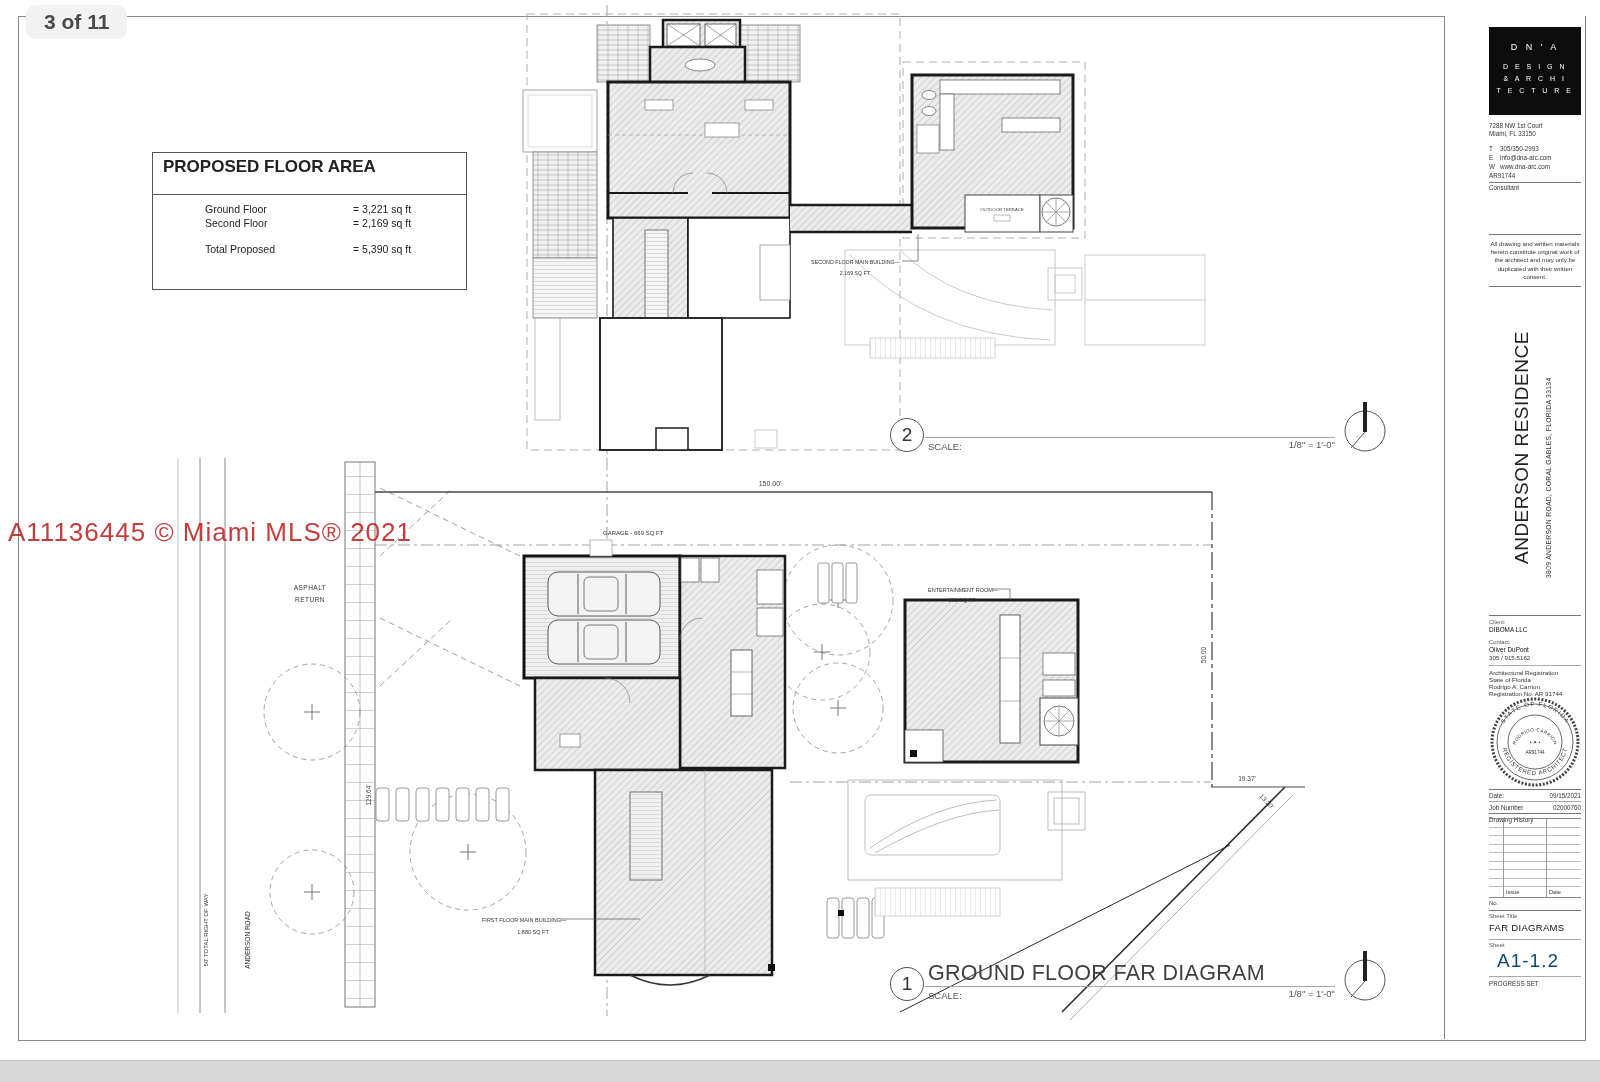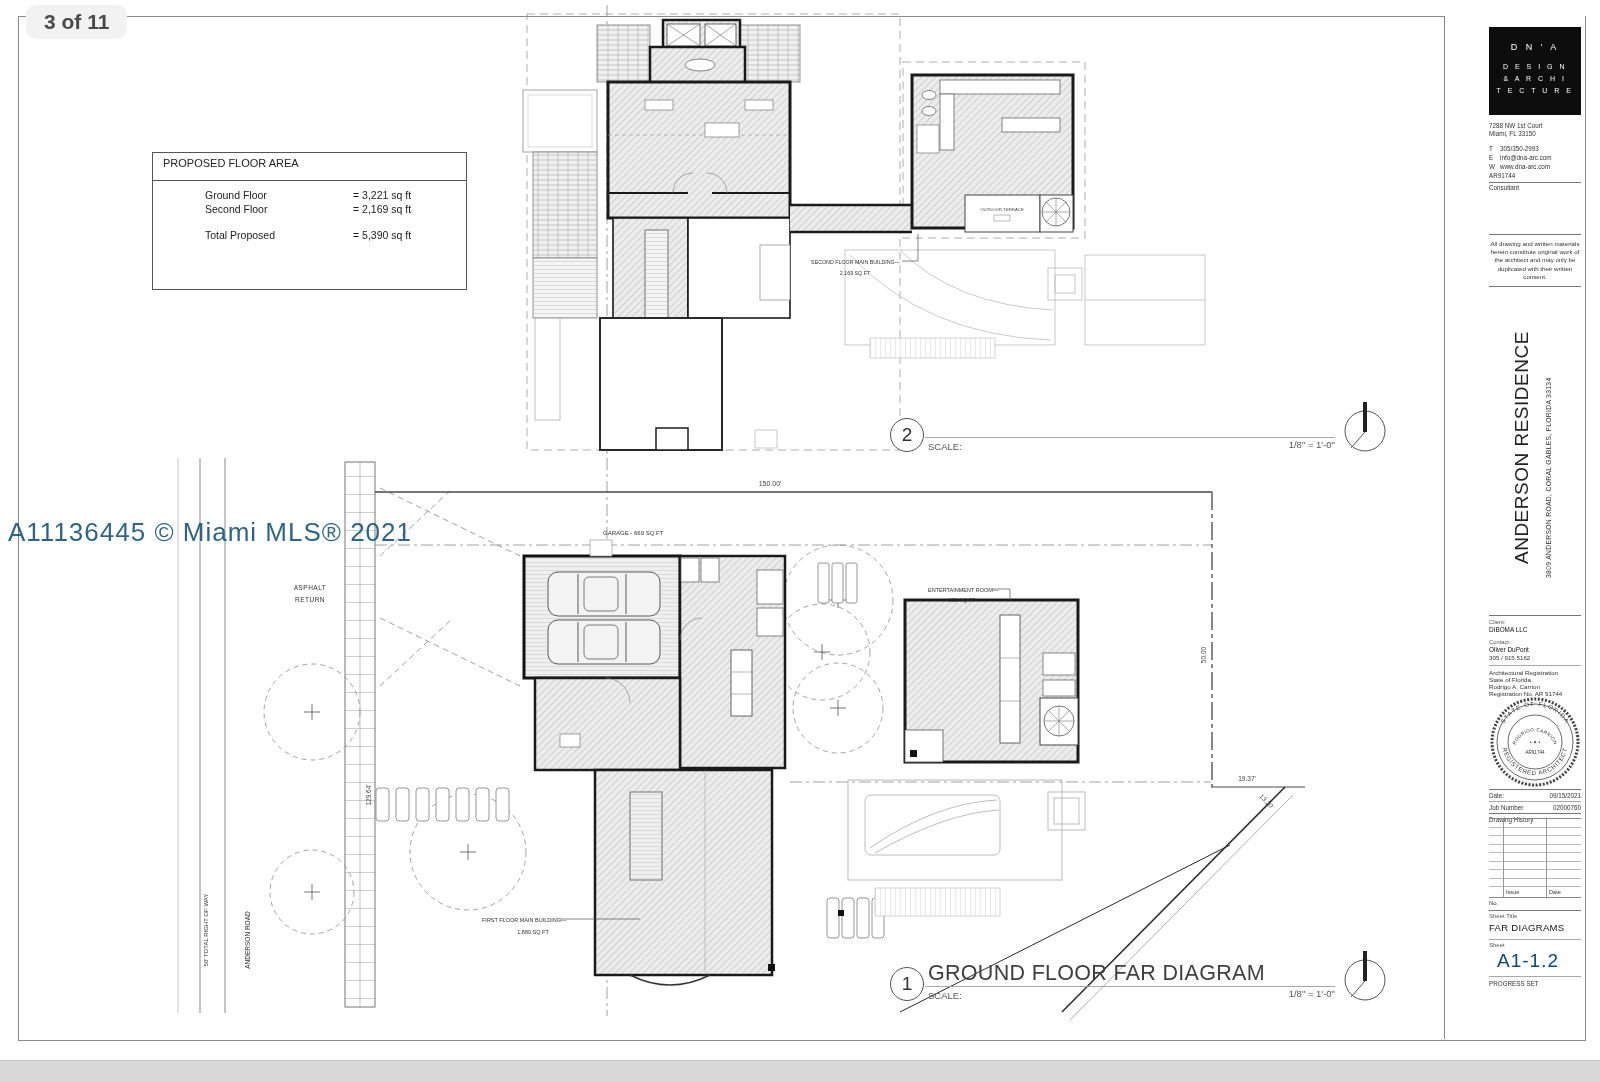--- a/index.html
+++ b/index.html
@@ -1,24 +1,24 @@
 <!DOCTYPE html>
 <html><head>
 <meta charset="utf-8">
 <style>
   html,body{margin:0;padding:0;background:#fff;}
   .page{position:relative;width:1600px;height:1082px;background:#fff;overflow:hidden;
         font-family:"Liberation Sans",sans-serif;color:#222;}
   .abs{position:absolute;}
   .sheet-border{border:1px solid #8a8a8a;}
   .badge{background:#f2f2f2;border-radius:10px;padding:5px 18px;font-size:21px;color:#4a4a4a;}
-  .watermark{font-size:26px;color:#0c4a6e;opacity:.85;letter-spacing:1px;white-space:nowrap;}
+  .watermark{font-size:26px;color:#b91c1c;opacity:.85;letter-spacing:1px;white-space:nowrap;}
   
   .fa-table{border:1px solid #555;background:#fff;}
-  .fa-head{font-size:11px;color:#222;padding:4px 10px 11px 10px;border-bottom:1px solid #555;}
+  .fa-head{font-size:17px;color:#222;padding:4px 10px 17px 10px;border-bottom:1px solid #555;font-weight:bold;}
   .fa-row{position:relative;font-size:10.5px;height:14px;text-align:right;}
   .fa-row .lab{position:absolute;left:52px;top:0;}
   .fa-row .val{position:absolute;left:200px;top:0;}
   
   .dg-title{width:520px;height:60px;}
   .dg-circle{position:absolute;left:0;top:10px;width:32px;height:32px;border:1px solid #555;border-radius:50%;
              text-align:center;line-height:32px;font-size:19px;color:#333;background:#fff;}
   .dg-name{position:absolute;left:38px;top:4px;font-size:21.5px;letter-spacing:.3px;color:#3f3f3f;white-space:nowrap;}
   .dg-line{position:absolute;left:35px;top:29px;width:410px;height:1px;background:#a8a8a8;}
   .dg-scale{position:absolute;left:38px;top:33px;font-size:9.5px;color:#555;}

